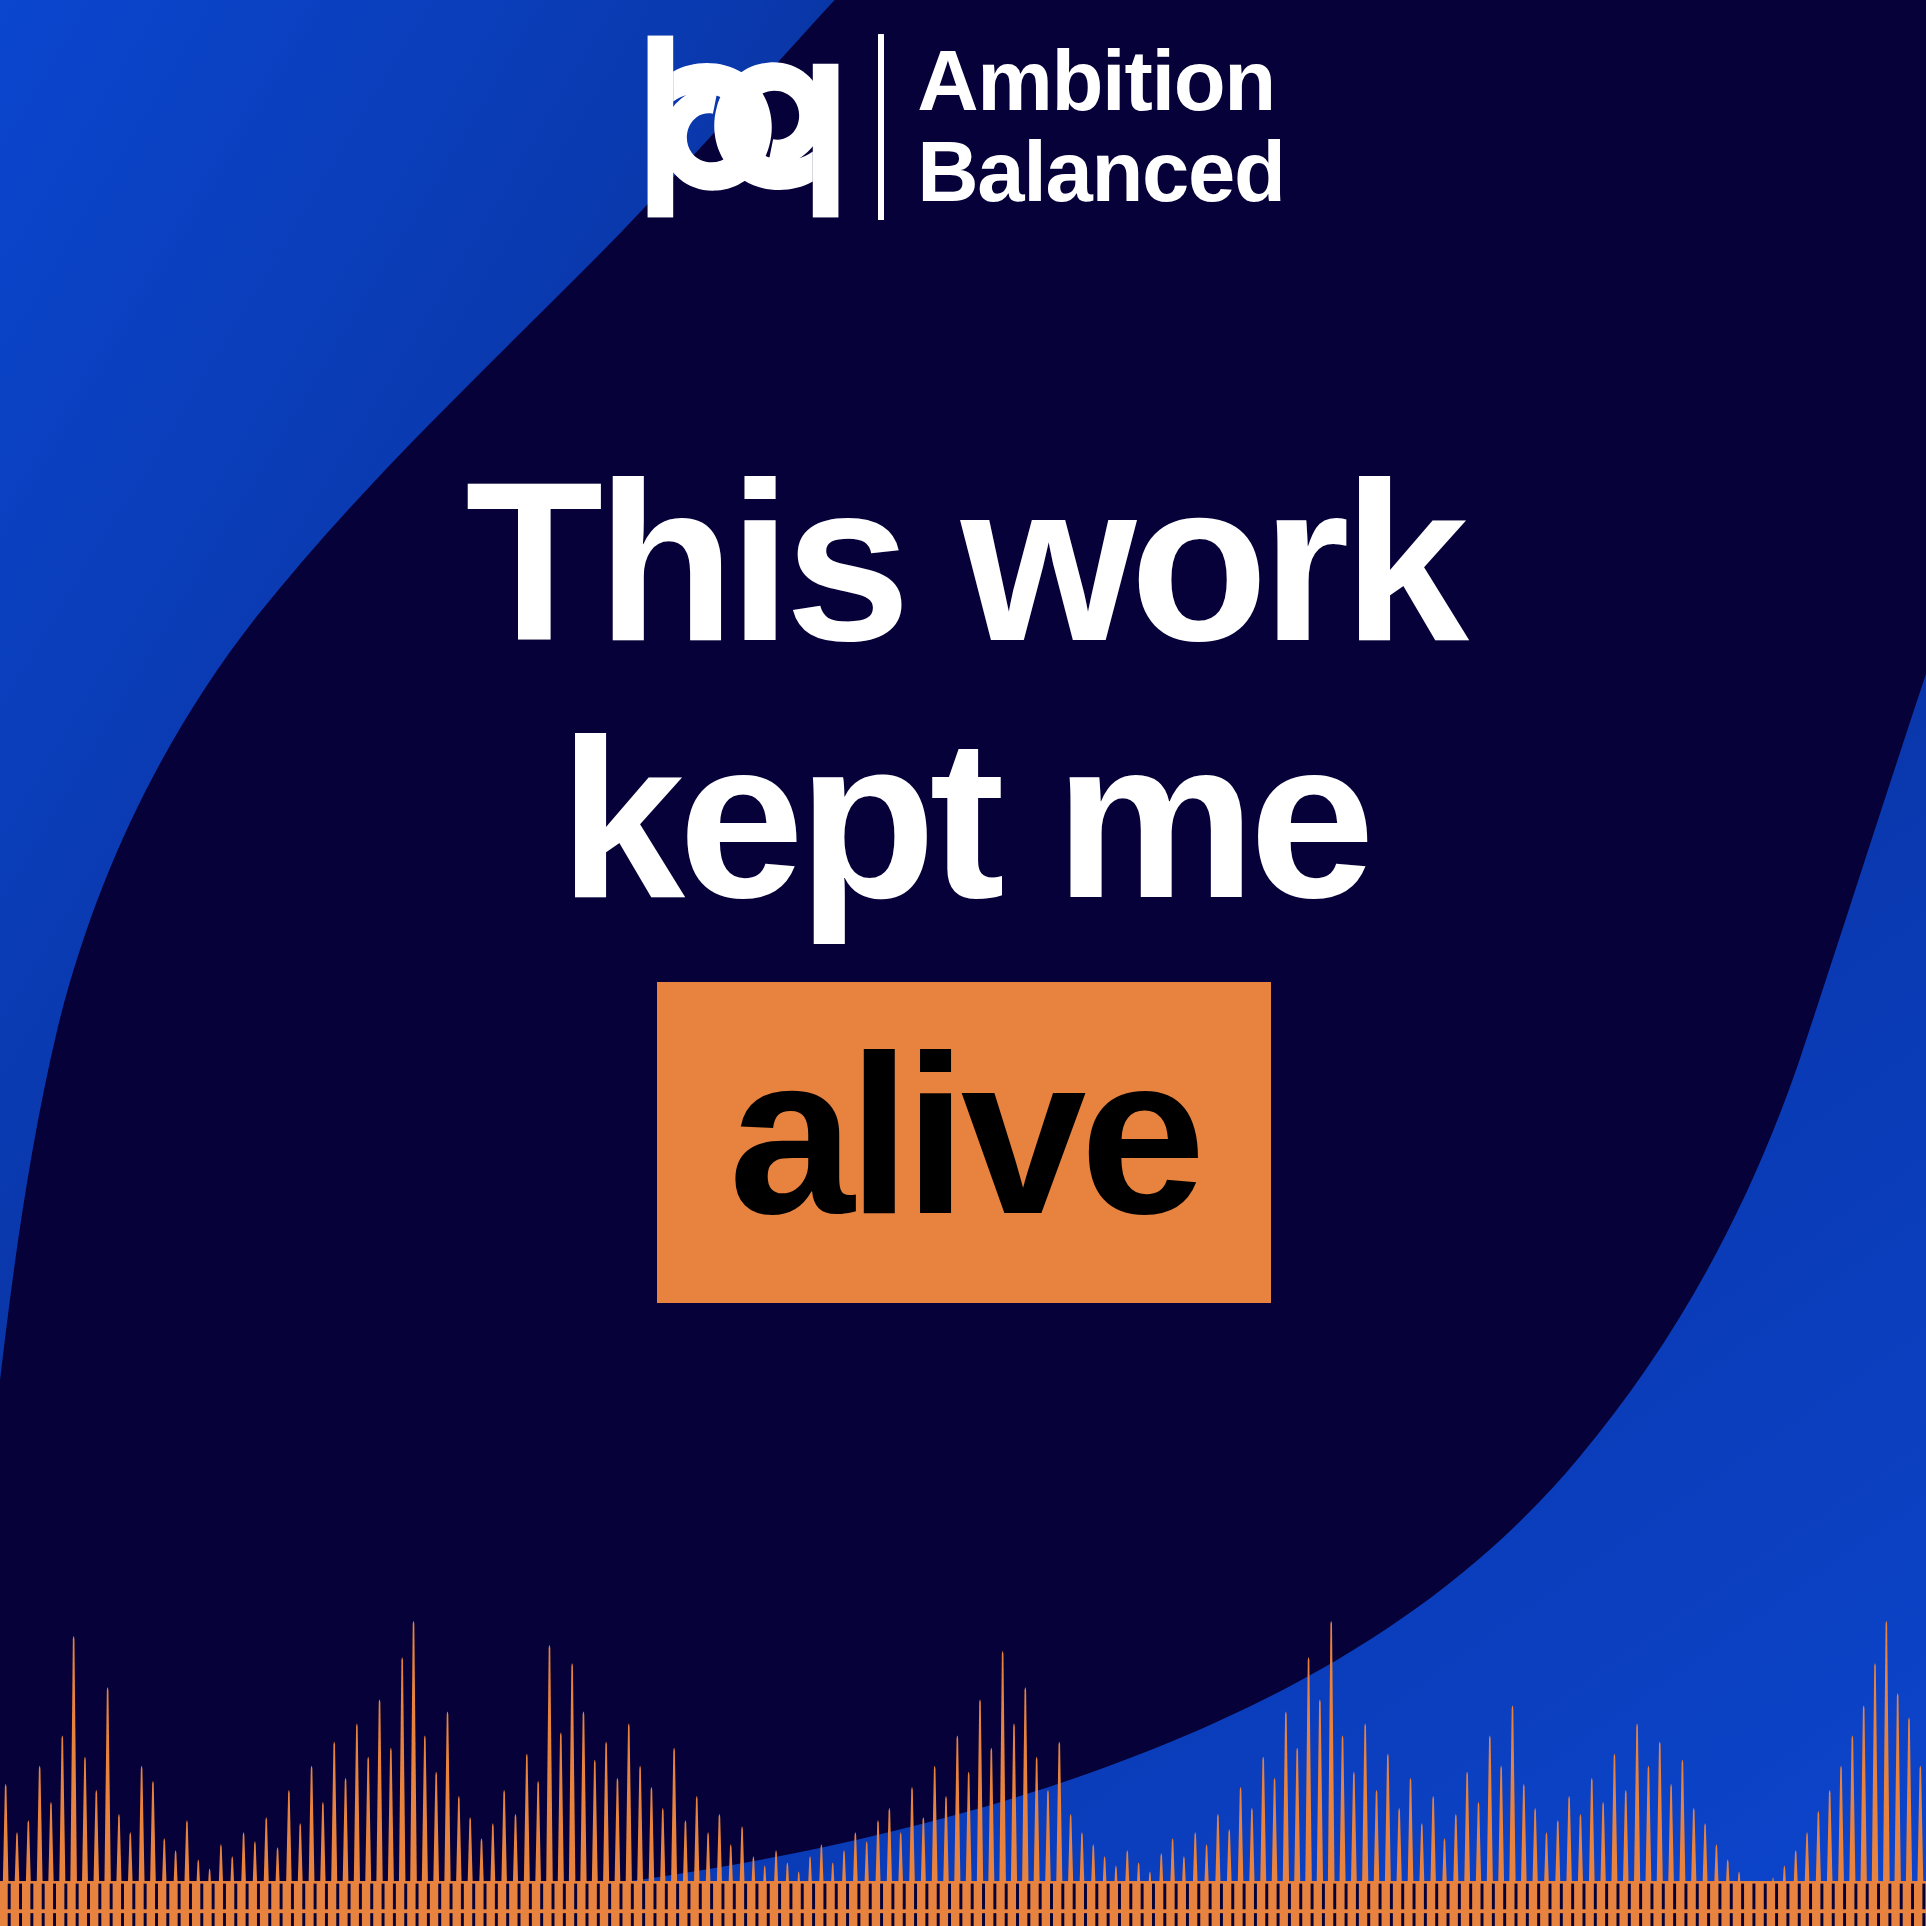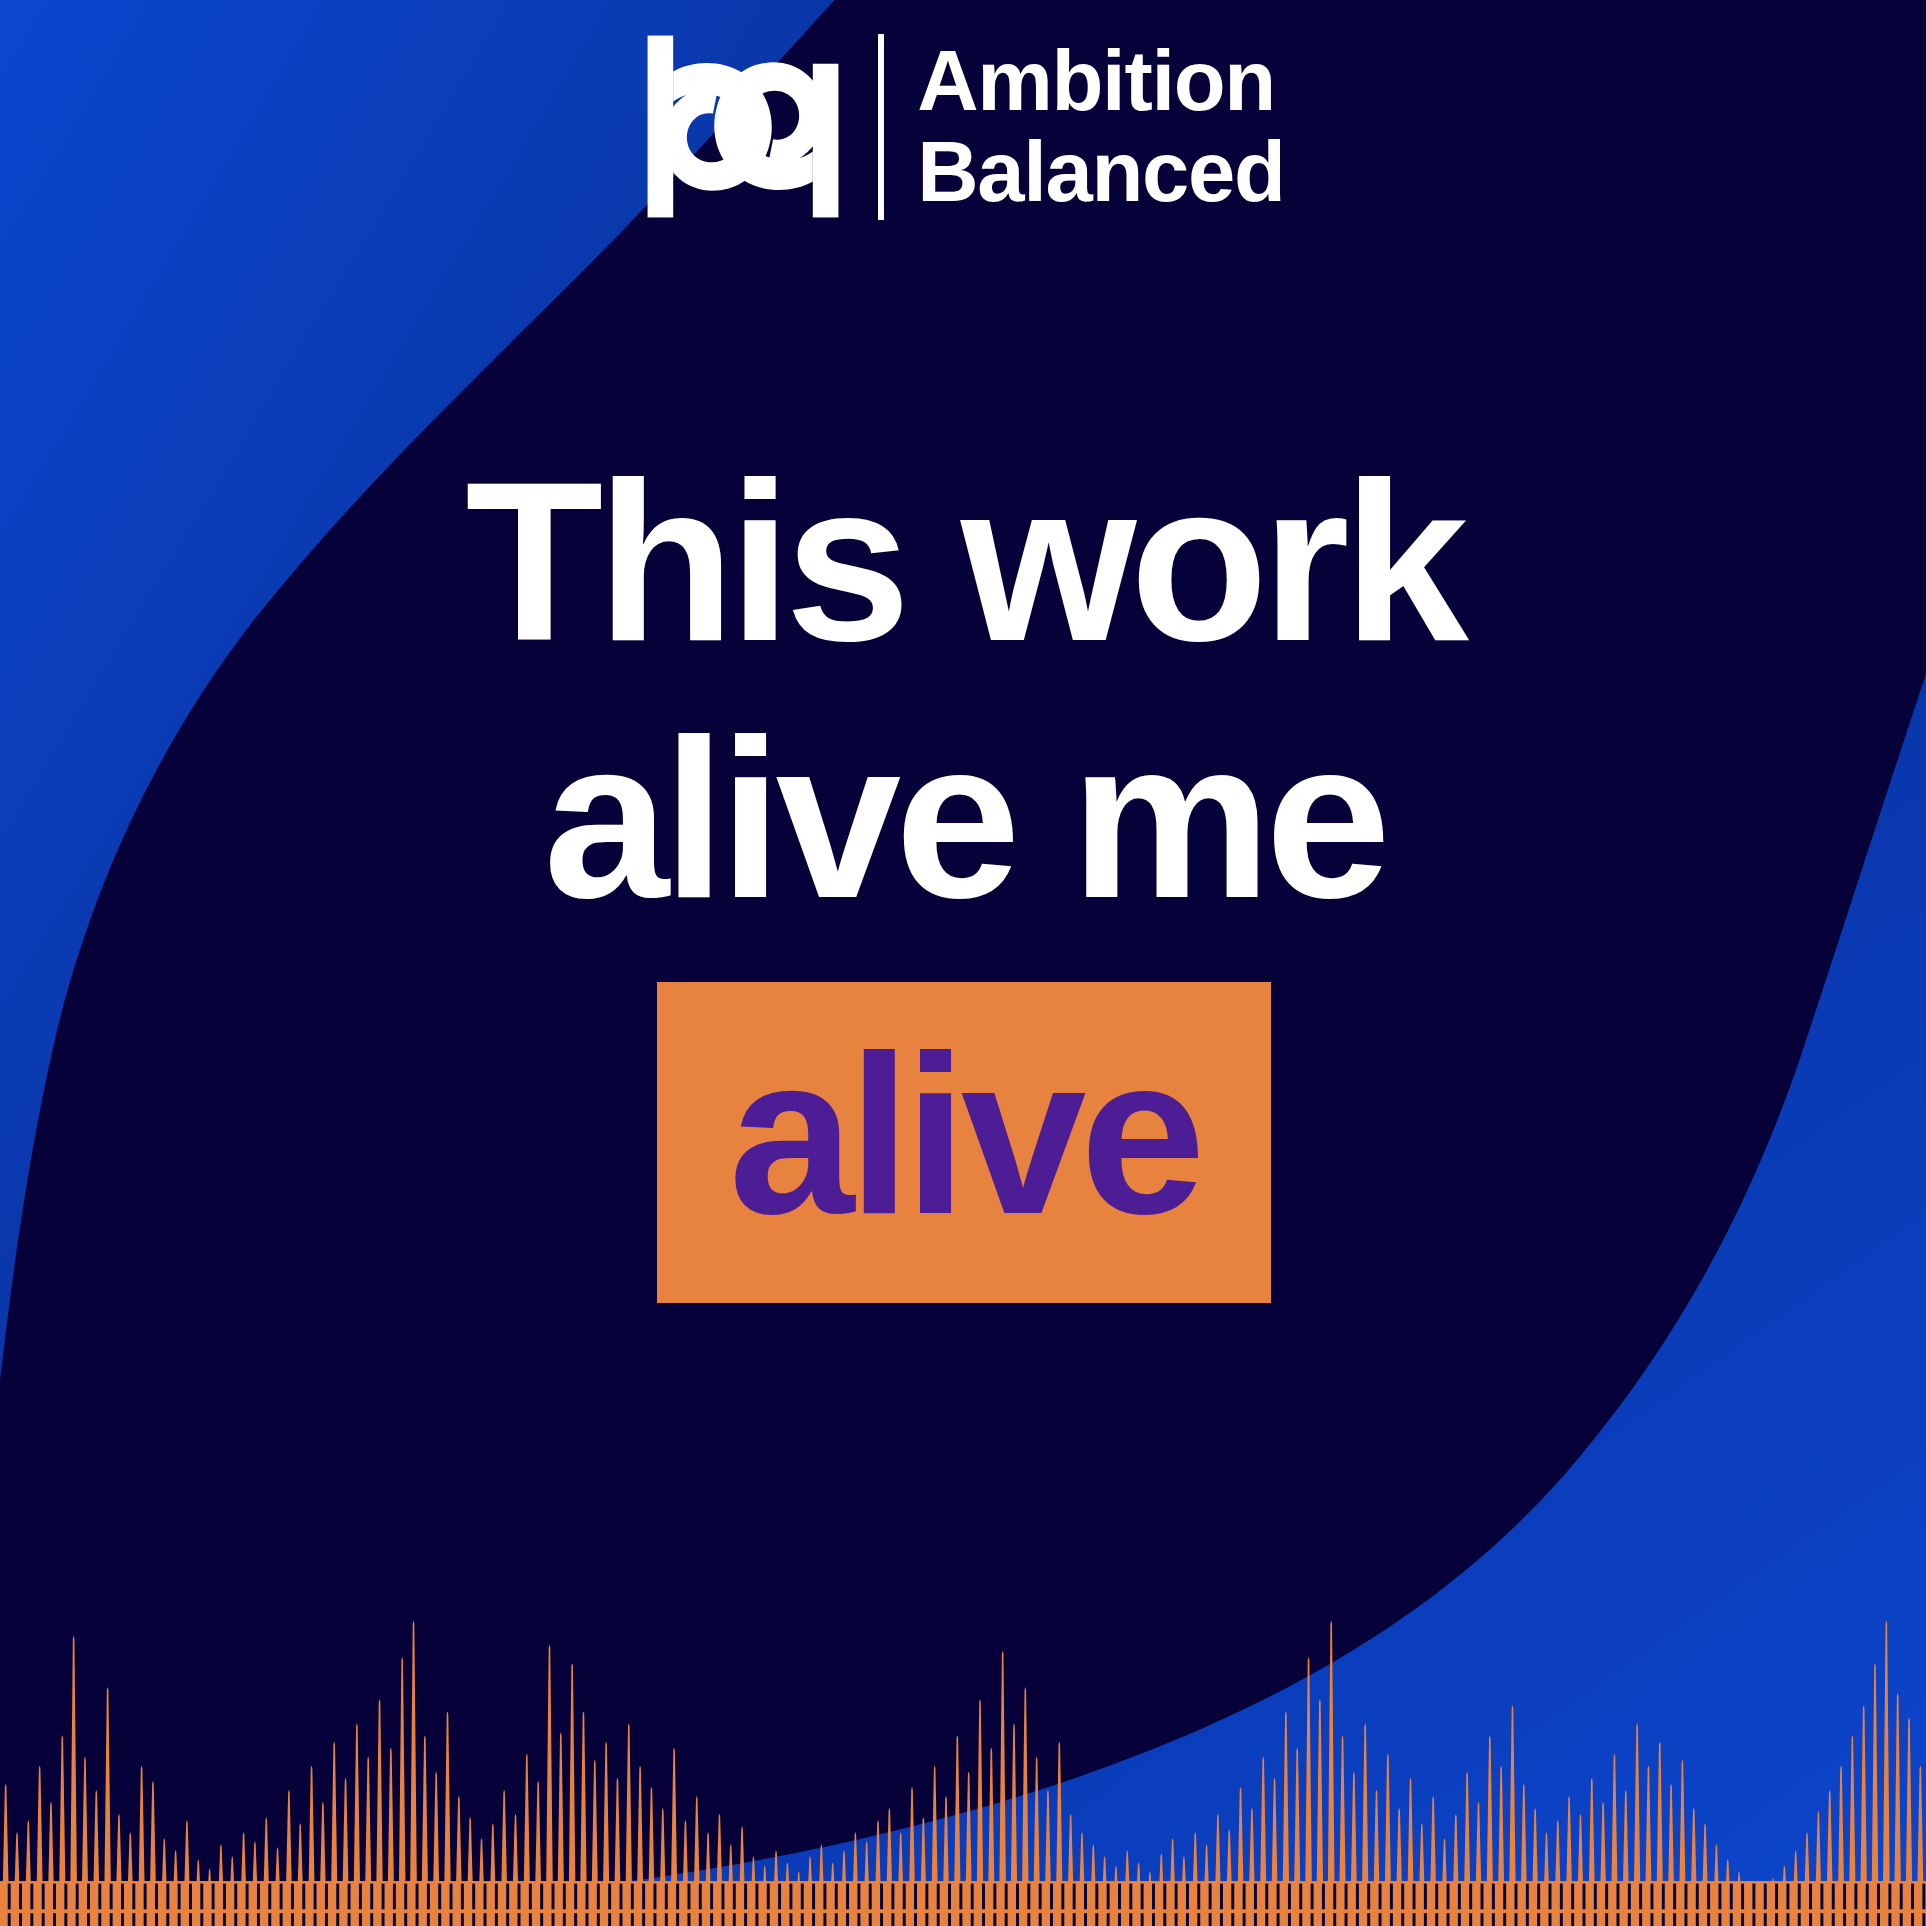--- a/index.html
+++ b/index.html
@@ -85,21 +85,21 @@
   .headline-line.l1 { margin-bottom: 31px; }
   .headline-line.l2 { margin-bottom: 50px; }
 
   .headline-highlight-wrap {
     display: flex;
     justify-content: center;
   }
   .headline-highlight {
     display: inline-block;
     background: #E8833F;
-    color: #4c1d95;
+    color: #000000;
     font-weight: 700;
     font-size: 226px;
     line-height: 1.0;
     letter-spacing: -6.4px;
     padding: 40px 72px 55px 72px;
     white-space: nowrap;
   }
 
   
   .waveform {
@@ -193,21 +193,21 @@
     <div class="brand-divider"></div>
 
     <div class="brand-words">
       <span>Ambition</span>
       <span>Balanced</span>
     </div>
   </div>
 
   <div class="headline">
     <div class="headline-line l1">This work</div>
-    <div class="headline-line l2">alive me</div>
+    <div class="headline-line l2">kept me</div>
     <div class="headline-highlight-wrap">
       <span class="headline-highlight">alive</span>
     </div>
   </div>
 
   <svg class="waveform" viewBox="0 0 3000 520" preserveAspectRatio="none">
     <g id="wave-bars">
         <rect x="0" y="450" width="3000" height="70" fill="#E8833F"></rect>
         <path d="M3,520
        L7.588235294117648,303.79999999999995

